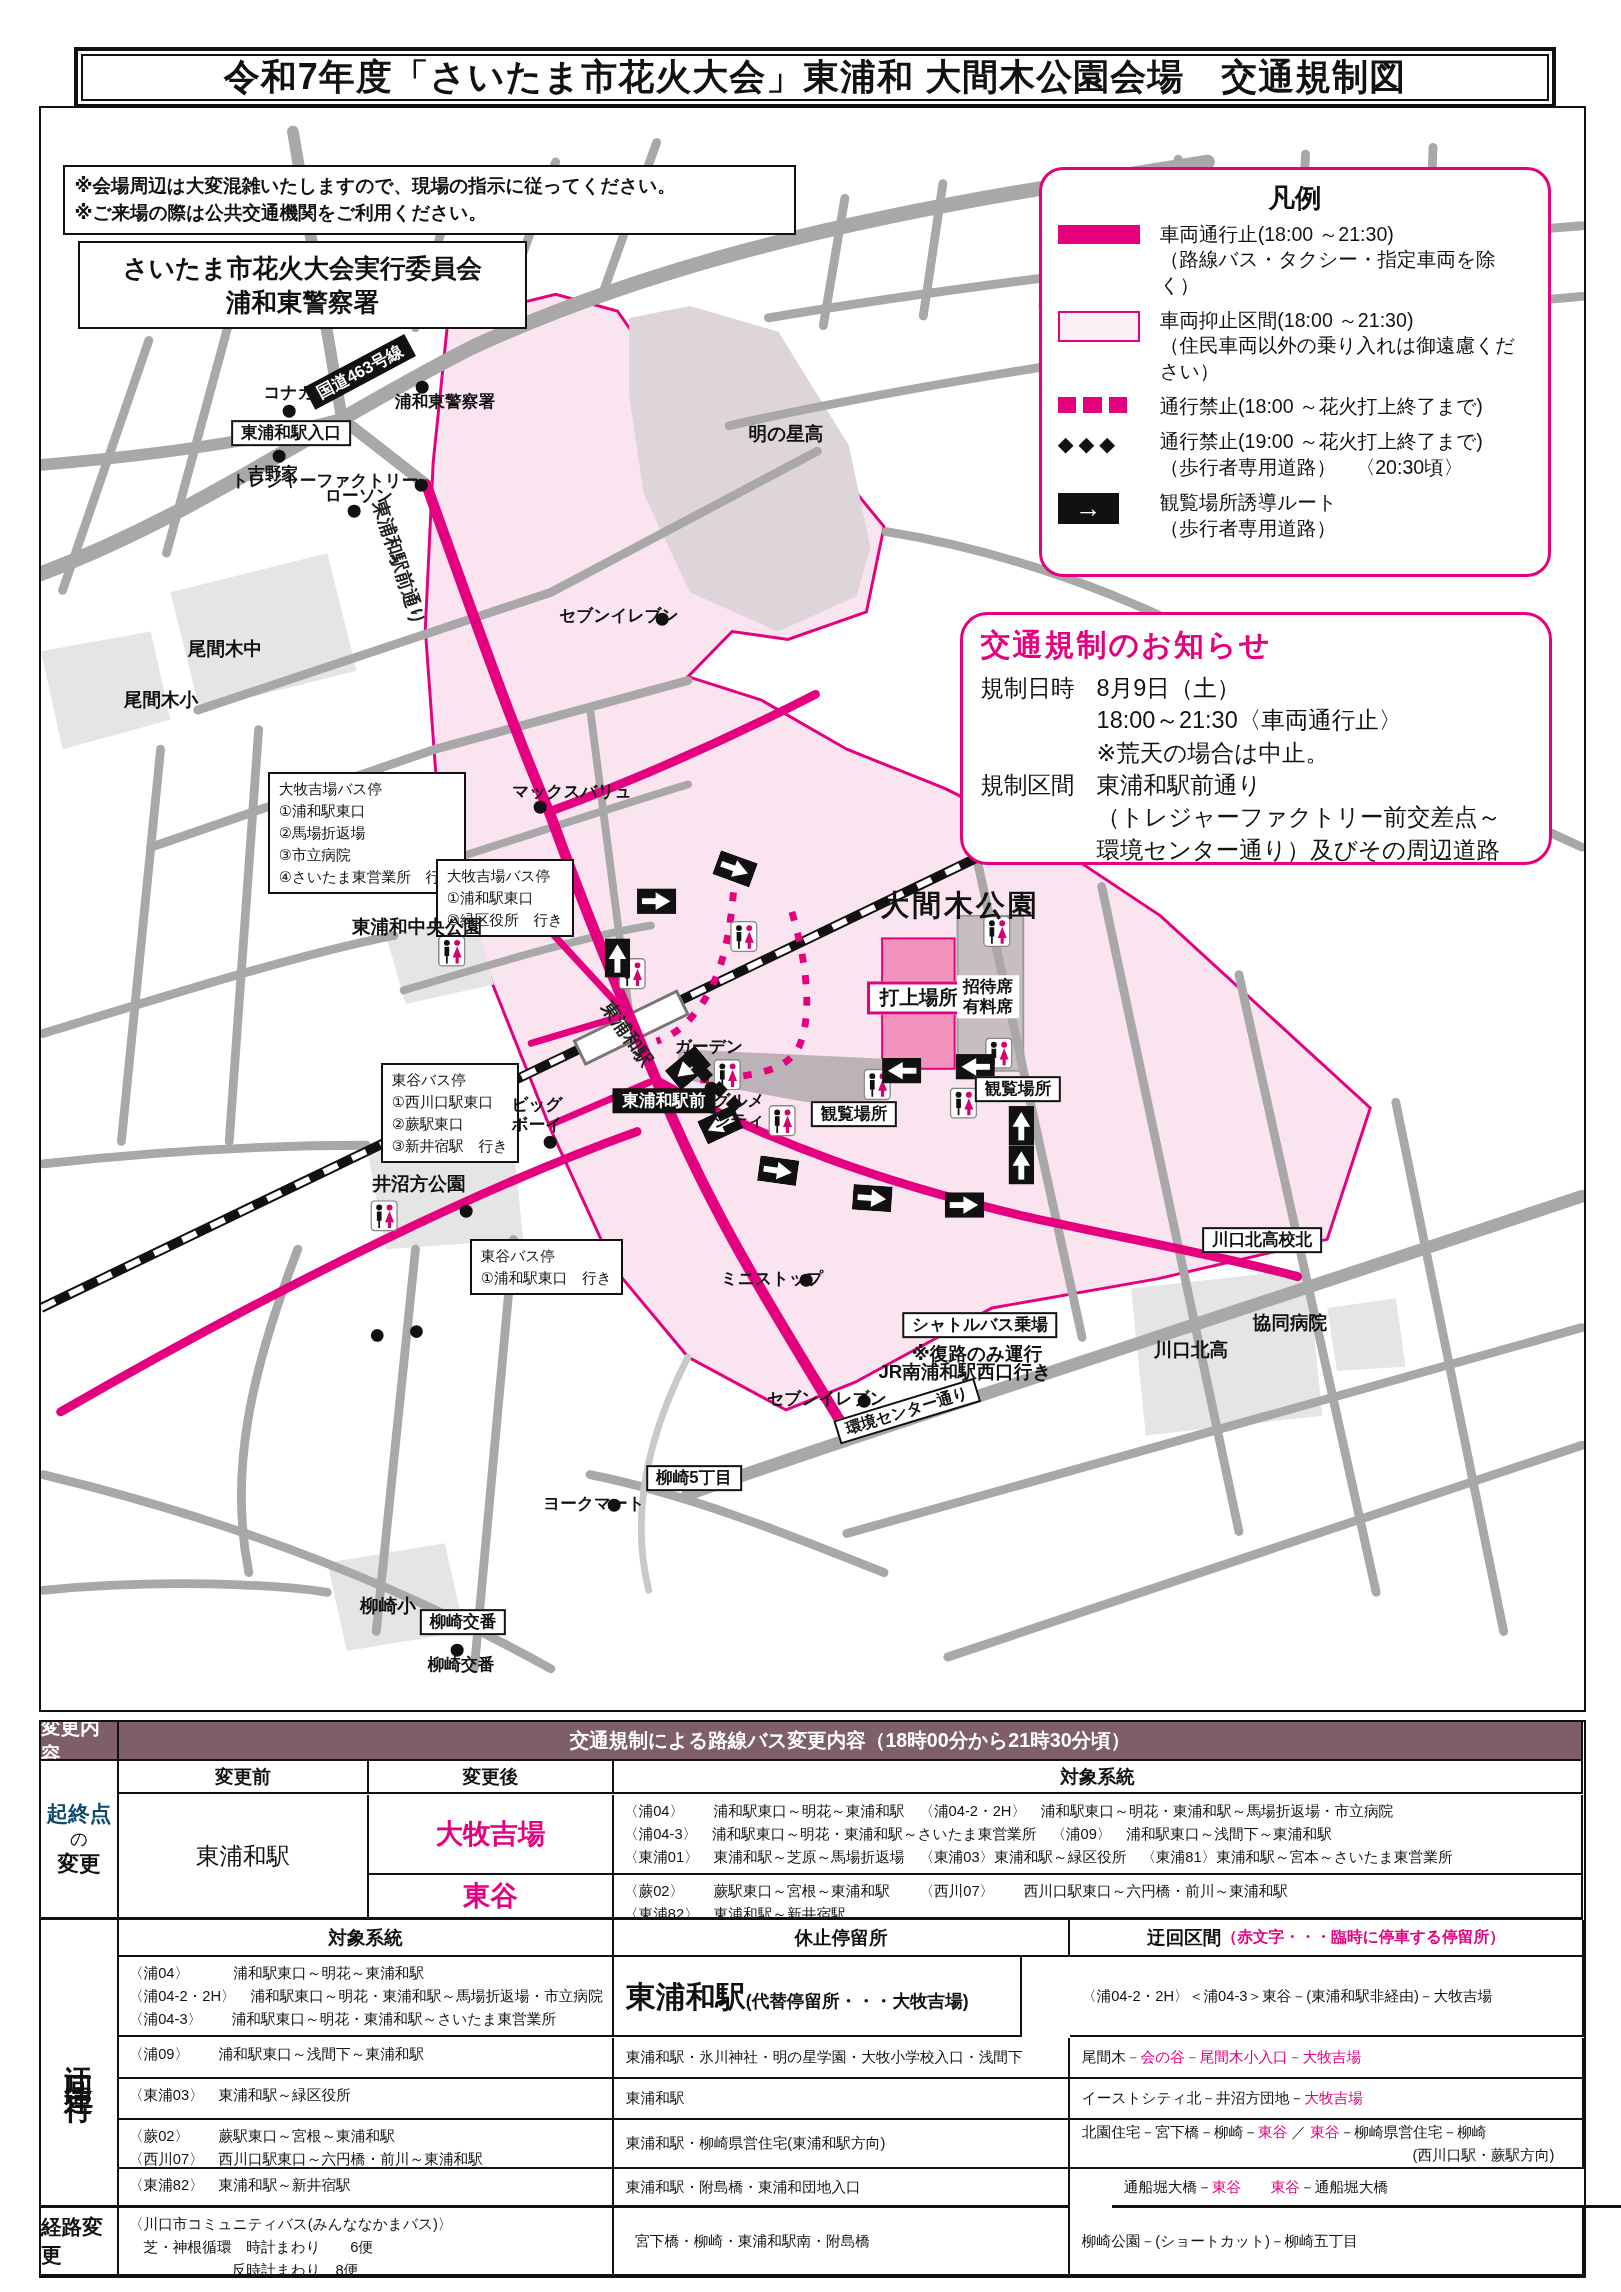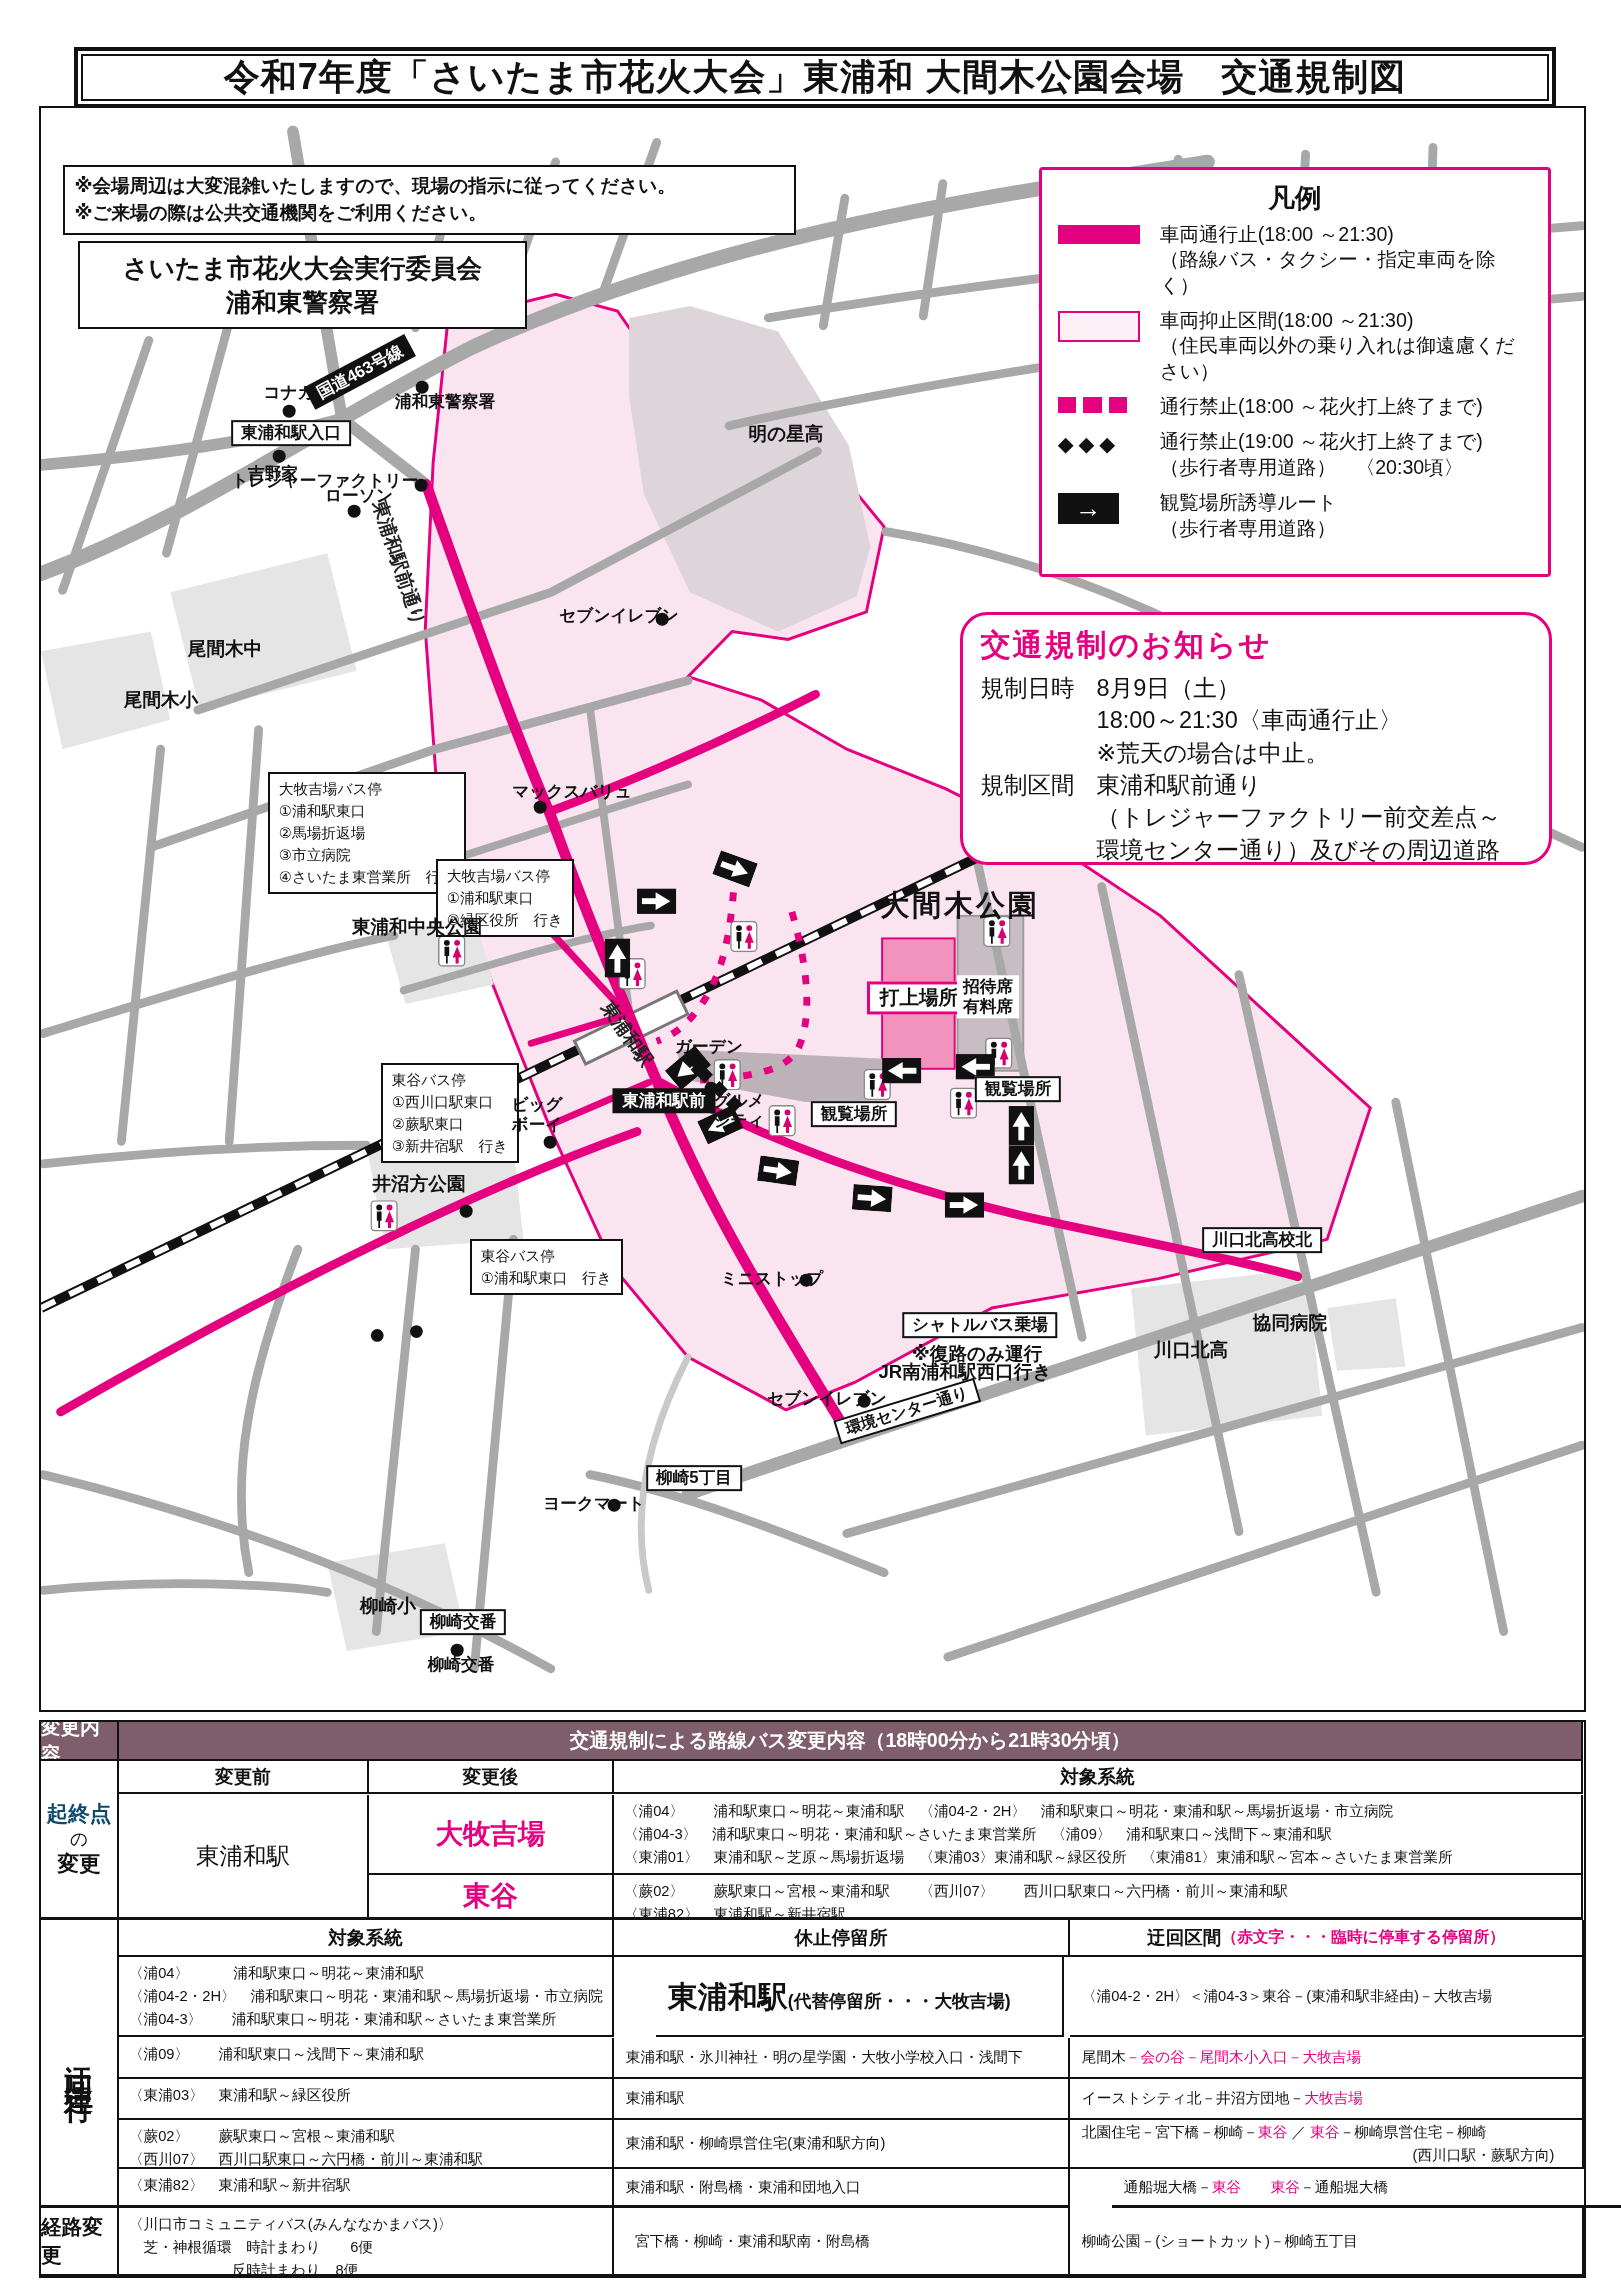--- a/index.html
+++ b/index.html
@@ -25,21 +25,21 @@
   .callout{transform:none;background:#fff;border:2px solid #111;padding:3.9px 8.8px;font-size:14.7px;font-weight:normal;text-align:left;line-height:1.5;}
   .rot{font-size:18.6px;color:#222;}
   .rotbox{background:#fff;border:2.9px solid #111;padding:1px 7.8px;font-size:15.7px;}
   .mdot{position:absolute;width:12.7px;height:12.7px;background:#111;border-radius:50%;transform:translate(-50%,-50%);}
   
   #warnbox{position:absolute;left:21.6px;top:57px;width:710px;border:2.9px solid #111;background:#fff;padding:5.9px 9.8px;}
   #warnbox div{font-size:18.6px;font-weight:bold;line-height:1.45;white-space:nowrap;}
   #orgbox{position:absolute;left:37px;top:133px;width:437px;border:2.9px solid #111;background:#fff;padding:7.8px 3.9px;text-align:center;}
   #orgbox div{font-size:25.5px;font-weight:bold;line-height:1.35;}
   
-  #legend{position:absolute;left:998px;top:59px;width:512px;height:410px;border:3.9px solid #e4007f;border-radius:4px;background:#fff;padding:9.8px 15.7px 7.8px 15.7px;box-sizing:border-box;}
+  #legend{position:absolute;left:998px;top:59px;width:512px;height:410px;border:3.9px solid #e4007f;border-radius:24px;background:#fff;padding:9.8px 15.7px 7.8px 15.7px;box-sizing:border-box;}
   #legend h3{margin:0 0 5.9px 0;text-align:center;font-size:26.5px;}
   .lg-row{display:flex;margin-bottom:9.8px;}
   .lg-sym{width:102px;flex:0 0 102px;display:flex;align-items:flex-start;justify-content:flex-start;padding-top:2.9px;}
   .lg-txt{font-size:19.6px;line-height:1.3;}
   .sym-bar{width:82px;height:19.6px;background:#e4007f;}
   .sym-obox{width:78px;height:27.4px;background:#fdf0f7;border:2.9px solid #e4007f;}
   .sym-dsq{display:flex;gap:6.9px;}
   .sym-dsq span{width:18.6px;height:15.7px;background:#e4007f;}
   .sym-dia{font-size:20.6px;letter-spacing:4.9px;color:#111;font-weight:bold;}
   .sym-arr{width:61px;height:31px;background:#111;color:#fff;display:flex;align-items:center;justify-content:center;font-size:26.5px;font-weight:bold;}
@@ -517,21 +517,21 @@
     <div class="cell subhdr" style="left:1029px;top:198px;width:514px;height:37px;">
       <span>迂回区間</span>
         <span class="redhdr">（赤文字・・・臨時に停車する停留所）</span>
     </div>
 
     <div class="cell syscell" style="left:78px;top:235px;width:495px;height:80px;">
       <div>〈浦04〉　　　浦和駅東口～明花～東浦和駅</div>
       <div>〈浦04-2・2H〉　浦和駅東口～明花・東浦和駅～馬場折返場・市立病院</div>
       <div>〈浦04-3〉　　浦和駅東口～明花・東浦和駅～さいたま東営業所</div>
     </div>
-    <div class="cell dtcell" style="left:573px;top:235px;width:408px;height:80px;margin-left:42px;">
+    <div class="cell dtcell" style="left:573px;top:235px;width:408px;height:80px;">
       <div class="line"><span class="susp-big">東浦和駅</span><span class="susp-sub">(代替停留所・・・大牧吉場)</span></div>
     </div>
     <div class="cell dtcell" style="left:1029px;top:235px;width:514px;height:80px;">
       <div class="line"><span class="k">〈浦04-2・2H〉＜浦04-3＞東谷－(東浦和駅非経由)－大牧吉場</span></div>
     </div>
 
     <div class="cell syscell" style="left:78px;top:316px;width:495px;height:41px;">
       <div>〈浦09〉　　浦和駅東口～浅間下～東浦和駅</div>
     </div>
     <div class="cell dtcell" style="left:573px;top:316px;width:456px;height:41px;">

